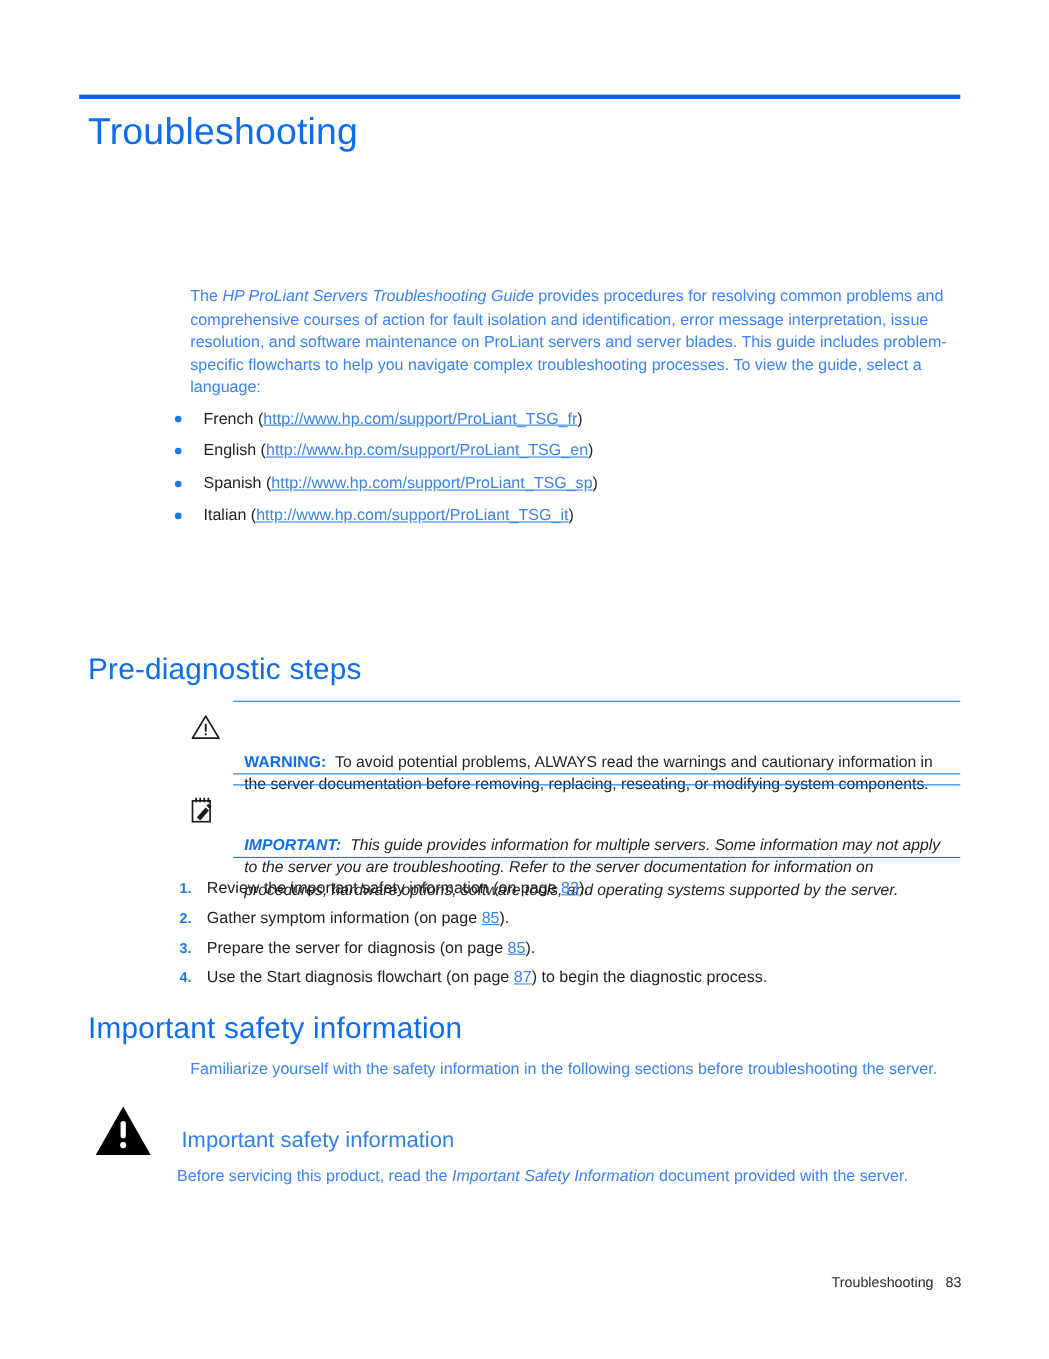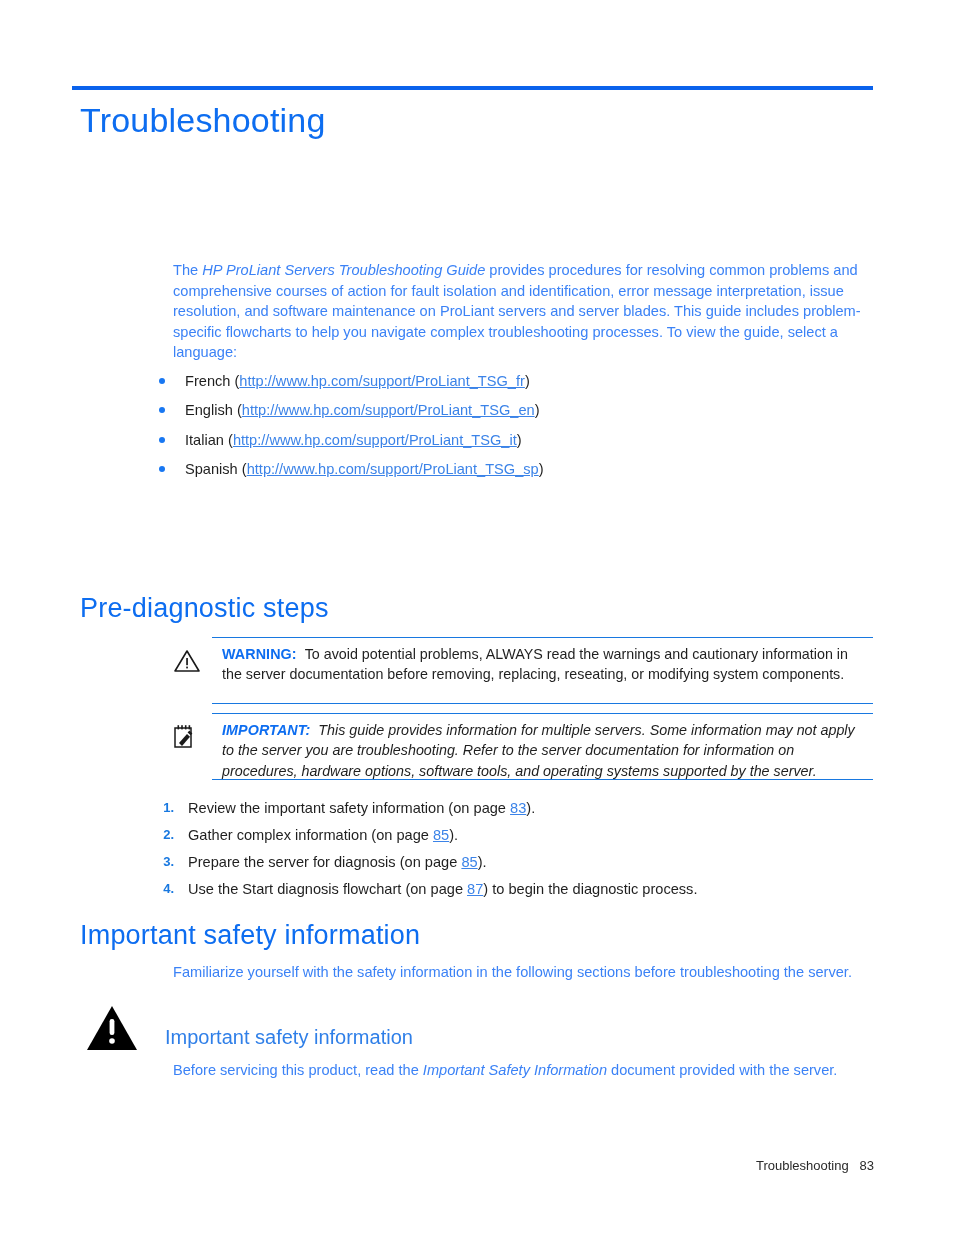--- a/index.html
+++ b/index.html
@@ -77,21 +77,21 @@
     left: 150px;
     top: 260px;
     width: 717px;
   }
   .familiarize {
     left: 150px;
     top: 962px;
     width: 730px;
   }
   .before-servicing {
-    left: 150px;
+    left: 138px;
     top: 1060px;
     width: 740px;
   }
   .ital { font-style: italic; }
 
   
   .bullets {
     position: absolute;
     left: 150px;
     top: 371px;
@@ -128,20 +128,21 @@
     box-sizing: border-box;
   }
   .notice-warning { top: 637px; height: 67px; }
   .notice-important { top: 713px; height: 67px; font-style: italic; }
 
   .notice-text {
     font-size: 14.3px;
     line-height: 20.3px;
     color: #1f1f1f;
     padding: 6px 4px 0 10px;
+    margin-top: 39px;
   }
   .notice-label {
     color: #0d6df0;
     font-weight: bold;
     letter-spacing: 0.1px;
   }
 
   .notice-icon {
     position: absolute;
     width: 34px;
@@ -214,25 +215,25 @@
 
     <div class="bullet-row">
       <span class="bullet-dot"></span><span>French</span> (<a class="link" href="#">http://www.hp.com/support/ProLiant_TSG_fr</a>)
     </div>
 
     <div class="bullet-row">
       <span class="bullet-dot"></span><span>English</span> (<a class="link" href="#">http://www.hp.com/support/ProLiant_TSG_en</a>)
     </div>
 
     <div class="bullet-row">
+      <span class="bullet-dot"></span><span>Spanish</span> (<a class="link" href="#">http://www.hp.com/support/ProLiant_TSG_sp</a>)
+    </div>
+
+    <div class="bullet-row">
       <span class="bullet-dot"></span><span>Italian</span> (<a class="link" href="#">http://www.hp.com/support/ProLiant_TSG_it</a>)
-    </div>
-
-    <div class="bullet-row">
-      <span class="bullet-dot"></span><span>Spanish</span> (<a class="link" href="#">http://www.hp.com/support/ProLiant_TSG_sp</a>)
     </div>
 
 
 
 
   </div>
 
   <div class="h2 prediag">Pre-diagnostic steps</div>
 
   <svg class="notice-icon icon-warn-tri" viewBox="0 0 34 34">
@@ -263,21 +264,21 @@
     </div>
   </div>
 
   <div class="numbers">
 
     <div class="num-row">
       <span class="num-marker">1.</span><span>Review the important safety information (on page </span><a class="pagenum" href="#">83</a><span>).</span>
     </div>
 
     <div class="num-row">
-      <span class="num-marker">2.</span><span>Gather complex information (on page </span><a class="pagenum" href="#">85</a><span>).</span>
+      <span class="num-marker">2.</span><span>Gather symptom information (on page </span><a class="pagenum" href="#">85</a><span>).</span>
     </div>
 
     <div class="num-row">
       <span class="num-marker">3.</span><span>Prepare the server for diagnosis (on page </span><a class="pagenum" href="#">85</a><span>).</span>
     </div>
 
     <div class="num-row">
       <span class="num-marker">4.</span><span>Use the Start diagnosis flowchart (on page </span><a class="pagenum" href="#">87</a><span>) to begin the diagnostic process.</span>
     </div>
 

